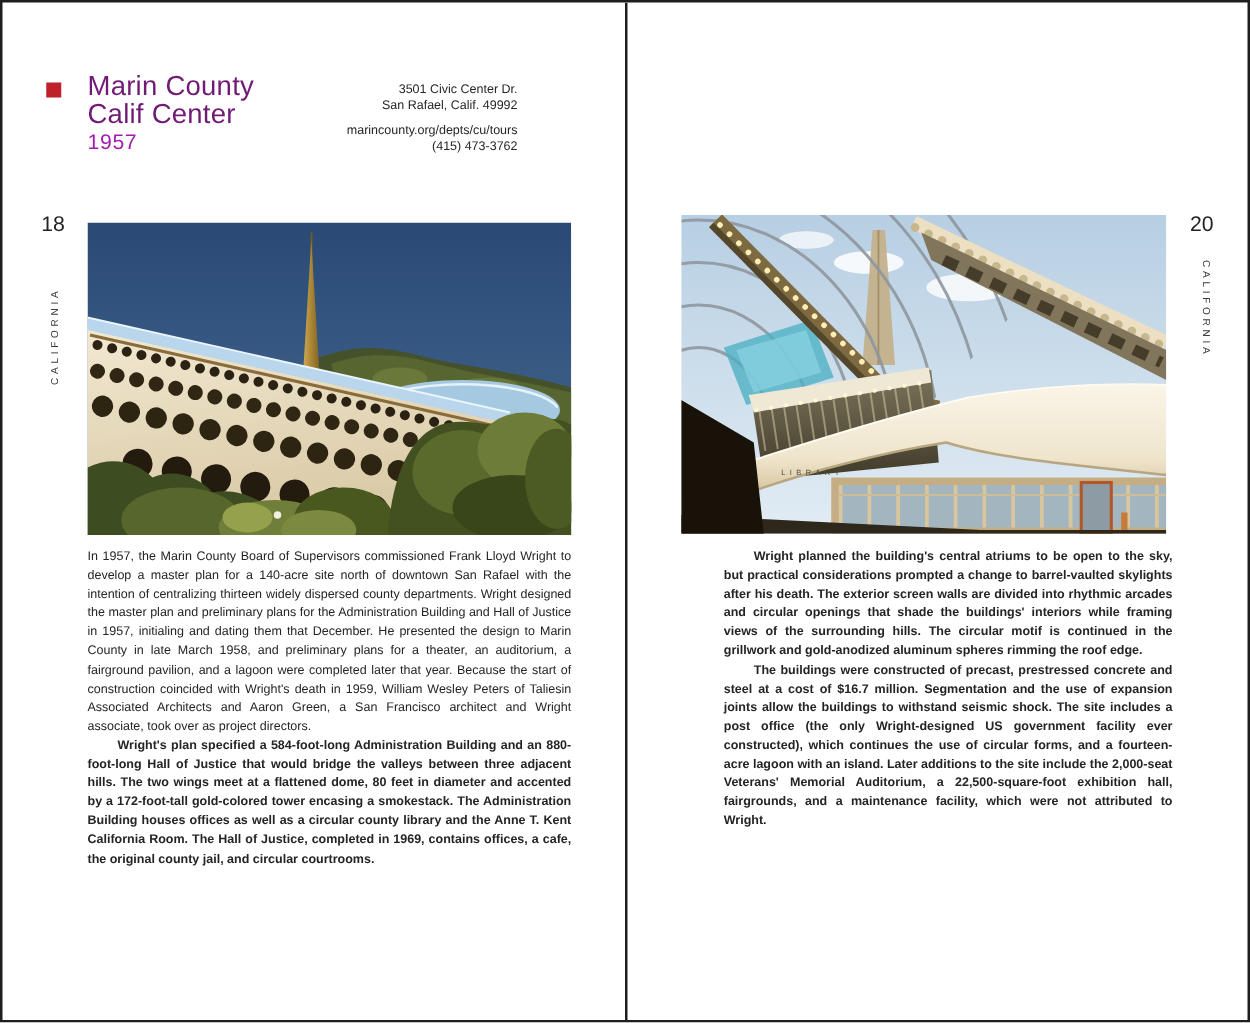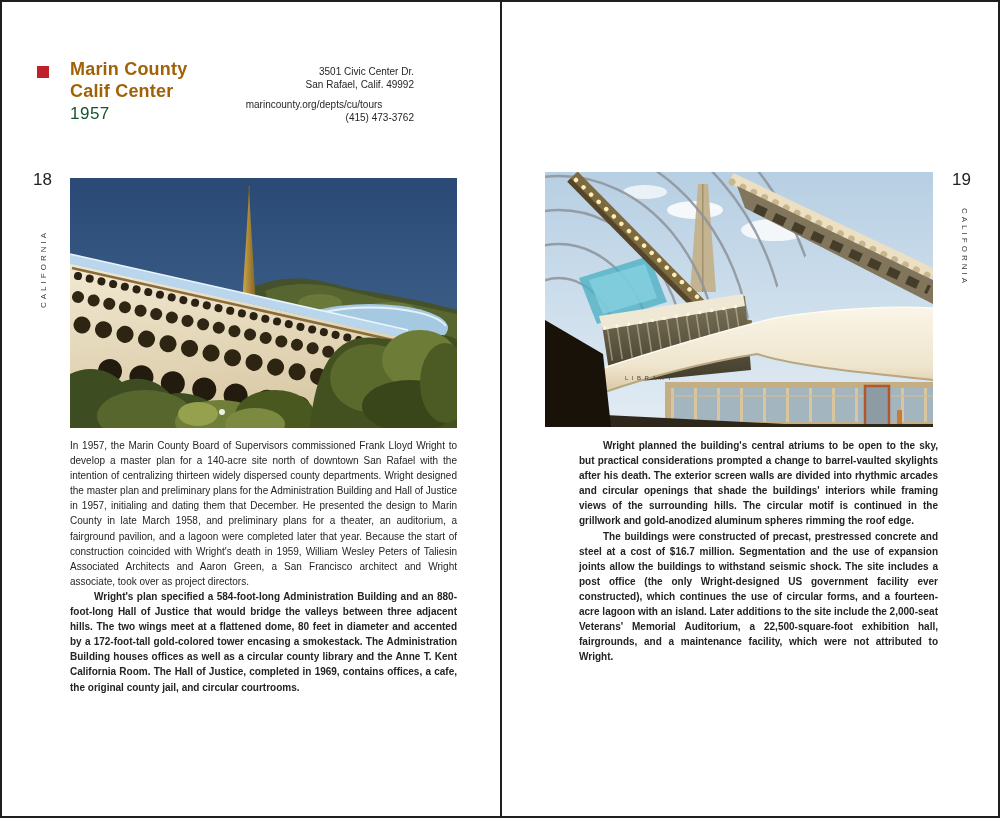--- a/index.html
+++ b/index.html
@@ -5,26 +5,26 @@
   * { margin:0; padding:0; box-sizing:border-box; }
   html,body { background:#ffffff; }
   .spread {
     position:relative; width:1000px; height:818px;
     background:#ffffff; border:2px solid #1e1e1e; overflow:hidden;
     font-family:"Liberation Sans", sans-serif;
   }
   .divider { position:absolute; left:498px; top:0; width:2px; height:100%; background:#1e1e1e; }
 
   .marker { position:absolute; left:35px; top:64px; width:12px; height:12px; background:#c0202a; }
-  .title  { position:absolute; left:68px; top:56px; font-size:18px; line-height:22px; font-weight:700; color:#a16207; letter-spacing:.2px; }
-  .year   { position:absolute; left:68px; top:102px; font-size:17px; font-weight:400; color:#14532d; letter-spacing:.5px; }
+  .title  { position:absolute; left:68px; top:56px; font-size:22px; line-height:22px; font-weight:400; color:#701a75; letter-spacing:.2px; }
+  .year   { position:absolute; left:68px; top:102px; font-size:17px; font-weight:400; color:#a21caf; letter-spacing:.5px; }
 
   .contact { position:absolute; left:212px; top:63px; width:200px; text-align:right;
              font-size:10px; line-height:13px; color:#262626; }
-  .contact .group2 { margin-top:7px;text-align:center; }
+  .contact .group2 { margin-top:7px; }
 
   .pagenum { position:absolute; font-size:17px; color:#222; }
   .pagenum.pn-left  { left:31px;  top:168px; }
   .pagenum.pn-right { left:950px; top:168px; }
 
   .california { position:absolute; font-size:8px; letter-spacing:3px; color:#3a3a3a; white-space:nowrap; }
   .california.ca-left  { left:37px;  top:306px; transform:rotate(-90deg); transform-origin:0 0; }
   .california.ca-right { left:967px; top:206px; transform:rotate(90deg);  transform-origin:0 0; }
 
   .photo { position:absolute; }
@@ -191,21 +191,21 @@
       <rect x="126" y="216" width="262" height="34" fill="#a3b5bf"></rect>
       <path d="M126,233 L388,233" stroke="#d9c69c" stroke-width="34" stroke-dasharray="3 20" fill="none"></path>
       <path d="M126,224 L388,224" stroke="#cdbd96" stroke-width="1.5" fill="none"></path>
       <rect x="320" y="214" width="24" height="40" fill="#8d9ba5" stroke="#b2572c" stroke-width="2.5"></rect>
       <rect x="352" y="238" width="5" height="14" fill="#c77a3a"></rect>
       <polygon points="0,255 0,240 120,246 240,252 388,252 388,255" fill="#2e271c"></polygon>
       <polygon points="0,148 58,182 66,255 0,255" fill="#191209"></polygon>
     </svg>
   </div>
 
-  <div class="pagenum pn-right">19</div>
+  <div class="pagenum pn-right">20</div>
   <div class="california ca-right">CALIFORNIA</div>
 
   <div class="bodytext bt-right">
     <p class="indent">Wright planned the building's central atriums to be open to the sky, but practical considerations prompted a change to barrel-vaulted skylights after his death. The exterior screen walls are divided into rhythmic arcades and circular openings that shade the buildings' interiors while framing views of the surrounding hills. The circular motif is continued in the grillwork and gold-anodized aluminum spheres rimming the roof edge.</p>
     <p class="indent">The buildings were constructed of precast, prestressed concrete and steel at a cost of $16.7 million. Segmentation and the use of expansion joints allow the buildings to withstand seismic shock. The site includes a post office (the only Wright-designed US government facility ever constructed), which continues the use of circular forms, and a fourteen-acre lagoon with an island. Later additions to the site include the 2,000-seat Veterans' Memorial Auditorium, a 22,500-square-foot exhibition hall, fairgrounds, and a maintenance facility, which were not attributed to Wright.</p>
   </div>
 
 </div>
 
 </body></html>

